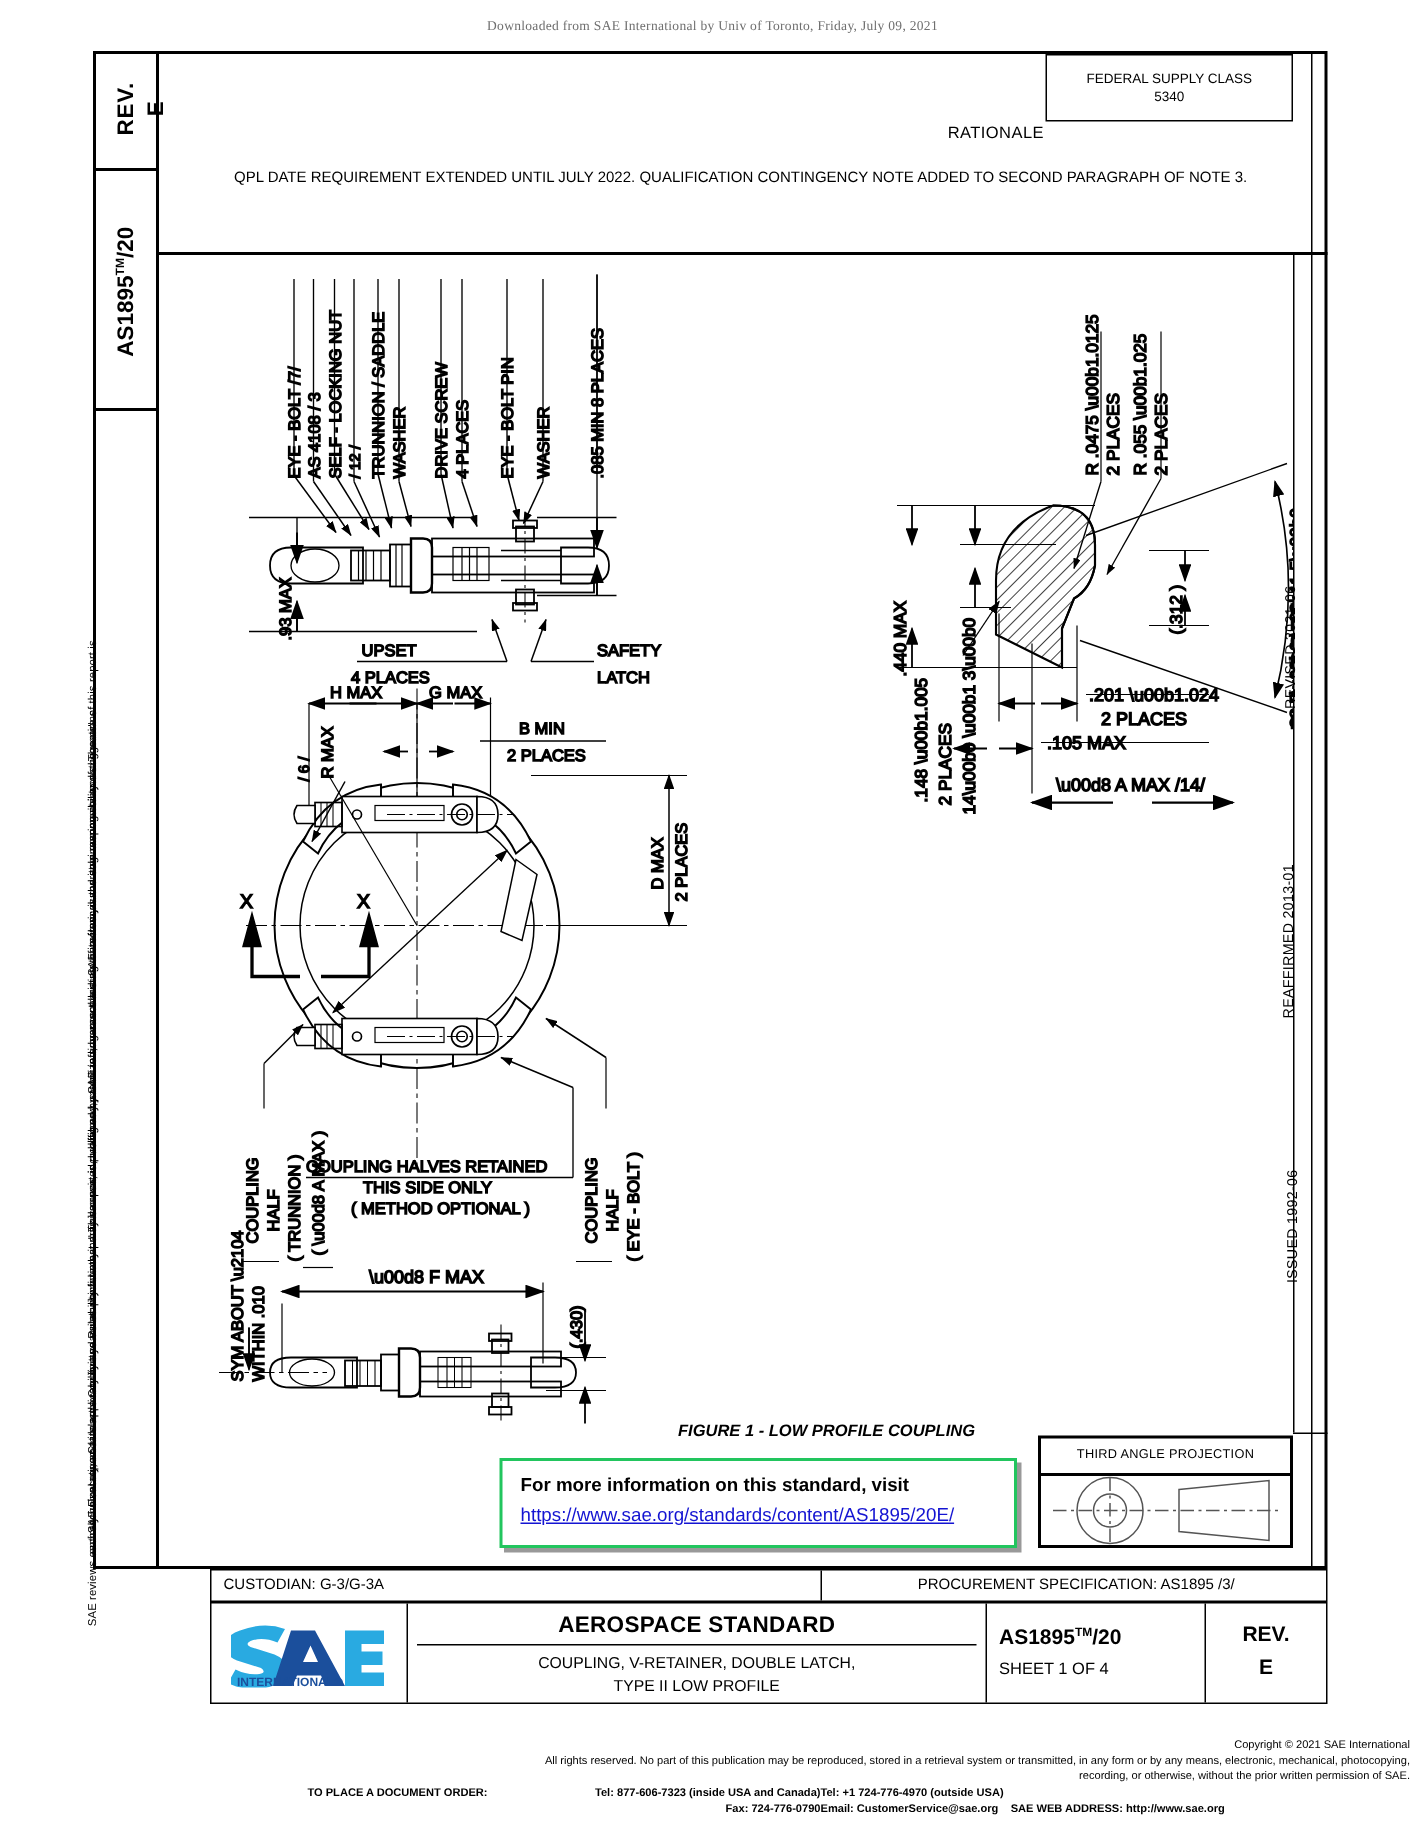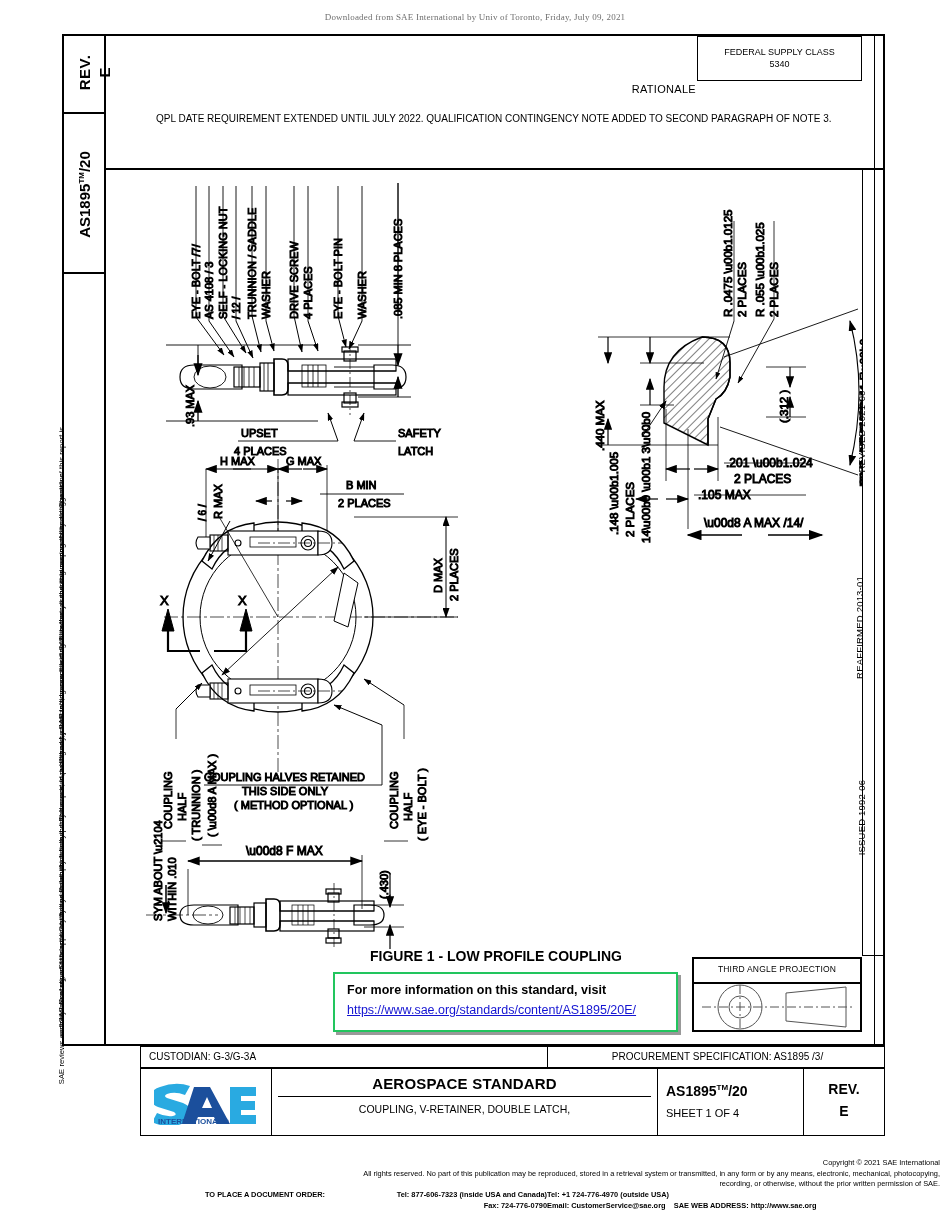--- a/index.html
+++ b/index.html
@@ -38,21 +38,21 @@
   
   .col-right{position:absolute;left:862px;top:34px;width:23px;height:1012px;}
   .dates{position:absolute;font-size:9.5px;white-space:nowrap;letter-spacing:.2px;}
 
   
   .draw{position:absolute;left:106px;top:169px;width:756px;height:877px;}
   svg{display:block;}
   .t{font-family:"Liberation Sans",sans-serif;fill:#000;}
 
   
-  .fig-cap{position:absolute;left:370px;top:948px;width:280px;text-align:left;font-size:14px;font-weight:bold;}
+  .fig-cap{position:absolute;left:370px;top:948px;width:280px;text-align:right;font-size:11px;font-weight:bold;font-style:italic;}
   .info-box{position:absolute;left:333px;top:972px;width:345px;height:60px;border:2px solid #22c55e;box-sizing:border-box;background:#fff;box-shadow:3px 3px 0 #999;}
   .info-l1{position:absolute;left:12px;top:9px;font-size:12.5px;font-weight:bold;}
   .info-l2{position:absolute;left:12px;top:29px;font-size:12.5px;color:#1414d2;text-decoration:underline;}
 
   
   .tap-box{position:absolute;left:692px;top:957px;width:170px;height:75px;border:2px solid #000;box-sizing:border-box;}
   .tap-lbl{position:absolute;left:0;top:5px;width:166px;text-align:center;font-size:8.5px;letter-spacing:.2px;}
   .tap-div{position:absolute;left:0;top:23px;width:166px;border-top:2px solid #000;}
 
   
@@ -496,20 +496,21 @@
         <path d="M76 8 l26 0 l0 9 l-15 0 l0 5 l14 0 l0 9 l-14 0 l0 5 l15 0 l0 9 l-26 0 z" fill="#29aae1"></path>
       </g>
       <text x="4" y="45" font-size="8" font-weight="bold" fill="#1b4f9c" font-family="Liberation Sans, sans-serif">INTERNATIONAL®</text>
     </svg>
   </div>
   <div class="tb-mid">
     <div class="tb-as">AEROSPACE STANDARD</div>
     <div class="tb-as-rule"></div>
     <div class="tb-sub">
       <div>COUPLING, V-RETAINER, DOUBLE LATCH,</div>
+      <div>TYPE II LOW PROFILE</div>
     </div>
   </div>
   <div class="tb-num">
     <div class="tb-docno"><span>AS1895</span><sup>TM</sup><span>/20</span></div>
     <div class="tb-sheet">SHEET 1 OF 4</div>
   </div>
   <div class="tb-rev">
     <div class="tb-revl">REV.</div>
     <div class="tb-revv">E</div>
   </div>

